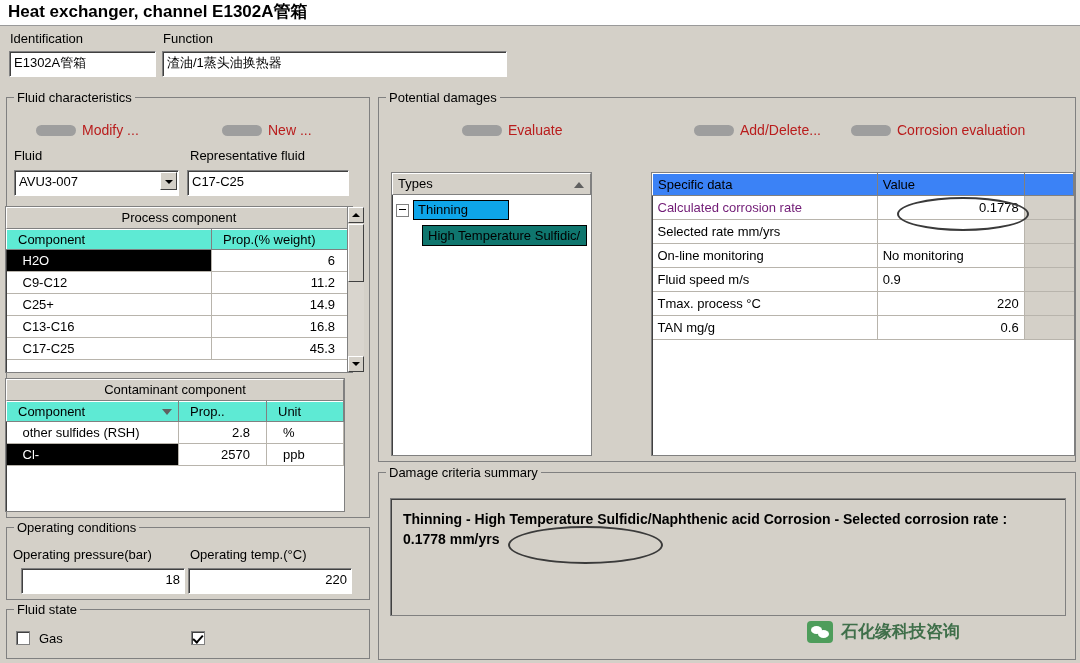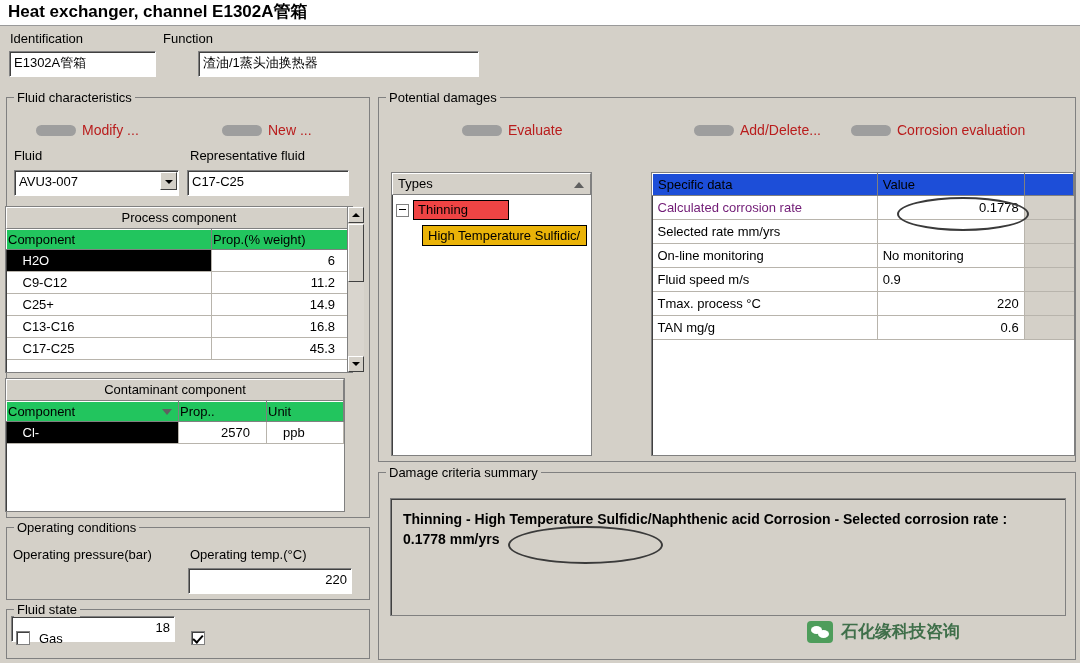--- a/index.html
+++ b/index.html
@@ -139,27 +139,27 @@
     text-align: center;
     line-height: 20px;
     font-size: 13px;
   }
   table.grid {
     border-collapse: collapse;
     width: 100%;
     font-size: 13px;
   }
   table.grid th {
-    background: #22c55e;
+    background: #5eead4;
     border: 1px solid #ffffff;
     border-right-color: #808080;
     border-bottom-color: #808080;
     font-weight: normal;
     text-align: left;
-    padding: 2px 1px;
+    padding: 2px 11px;
     height: 20px;
     box-sizing: border-box;
     position: relative;
   }
   table.grid td {
     border-bottom: 1px solid #b8b4ac;
     border-right: 1px solid #b8b4ac;
     padding: 2px 16px;
     height: 22px;
     box-sizing: border-box;
@@ -259,45 +259,45 @@
     flex: 0 0 auto;
   }
   .expander::before {
     content: "";
     position: absolute;
     left: 2px; top: 4px;
     width: 7px; height: 1px;
     background: #000;
   }
   .treenode-sel {
-    background: #ef4444;
+    background: #0ea5e9;
     border: 1px solid #000000;
     padding: 1px 40px 1px 4px;
     box-sizing: border-box;
     height: 20px;
     line-height: 16px;
   }
   .treechild {
     position: absolute;
     left: 30px;
-    background: #eab308;
+    background: #0f766e;
     border: 1px solid #000000;
     padding: 2px 6px 2px 5px;
     font-size: 13px;
     white-space: nowrap;
     box-sizing: border-box;
   }
   
   table.kv {
     border-collapse: collapse;
     width: 100%;
     font-size: 13px;
   }
   table.kv th {
-    background: #1d4ed8;
+    background: #3b82f6;
     border: 1px solid #ffffff;
     border-right-color: #808080;
     border-bottom-color: #808080;
     font-weight: normal;
     text-align: left;
     padding: 2px 5px;
     height: 22px;
     box-sizing: border-box;
   }
   table.kv td {
@@ -374,21 +374,21 @@
 <body>
 
 <div id="app">
 
   <div class="titlebar">Heat exchanger, channel E1302A管箱</div>
 
   <div class="lbl" style="left:10px; top:31px;">Identification</div>
   <div class="txtbox" style="left:9px; top:51px; width:147px; height:26px;">E1302A管箱</div>
 
   <div class="lbl" style="left:163px; top:31px;">Function</div>
-  <div class="txtbox" style="left:162px; top:51px; width:281px; height:26px;margin-left:36px;">渣油/1蒸头油换热器</div>
+  <div class="txtbox" style="left:162px; top:51px; width:345px; height:26px;">渣油/1蒸头油换热器</div>
 
   <div class="grp" style="left:6px; top:97px; width:364px; height:421px;">
     <div class="legend">Fluid characteristics</div>
   </div>
 
   <div class="btnblur" style="left:36px; top:122px;">
     <span class="blob"></span>
     <span>Modify ...</span>
   </div>
   <div class="btnblur" style="left:222px; top:122px;">
@@ -451,34 +451,39 @@
         <tr>
           <th style="width:172px;">
             <span>Component</span>
             <span style="position:absolute; right:6px; top:7px; border-left:5px solid transparent; border-right:5px solid transparent; border-top:6px solid #606060;"></span>
           </th>
           <th style="width:88px;">Prop..</th>
           <th>Unit</th>
         </tr>
       </thead>
       <tbody>
+        <tr>
+          <td>other sulfides (RSH)</td>
+          <td class="num">2.8</td>
+          <td>%</td>
+        </tr>
         <tr class="sel">
           <td class="selcell">Cl-</td>
           <td class="num">2570</td>
           <td>ppb</td>
         </tr>
       </tbody>
     </table>
   </div>
 
   <div class="grp" style="left:6px; top:527px; width:364px; height:73px;">
     <div class="legend">Operating conditions</div>
   </div>
   <div class="lbl" style="left:13px; top:547px;">Operating pressure(bar)</div>
-  <div class="txtbox right" style="left:11px; top:568px; width:164px; height:26px;margin-top:48px;">18</div>
+  <div class="txtbox right" style="left:21px; top:568px; width:164px; height:26px;">18</div>
   <div class="lbl" style="left:190px; top:547px;">Operating temp.(°C)</div>
   <div class="txtbox right" style="left:188px; top:568px; width:164px; height:26px;">220</div>
 
   <div class="grp" style="left:6px; top:609px; width:364px; height:50px;text-align:center;">
     <div class="legend">Fluid state</div>
   </div>
   <div class="chk" style="left:16px; top:631px;"></div>
   <div class="lbl" style="left:39px; top:631px;">Gas</div>
   <div class="chk checked" style="left:191px; top:631px;"></div>
   <div class="lbl" style="left:214px; top:666px;">Liquid</div>

